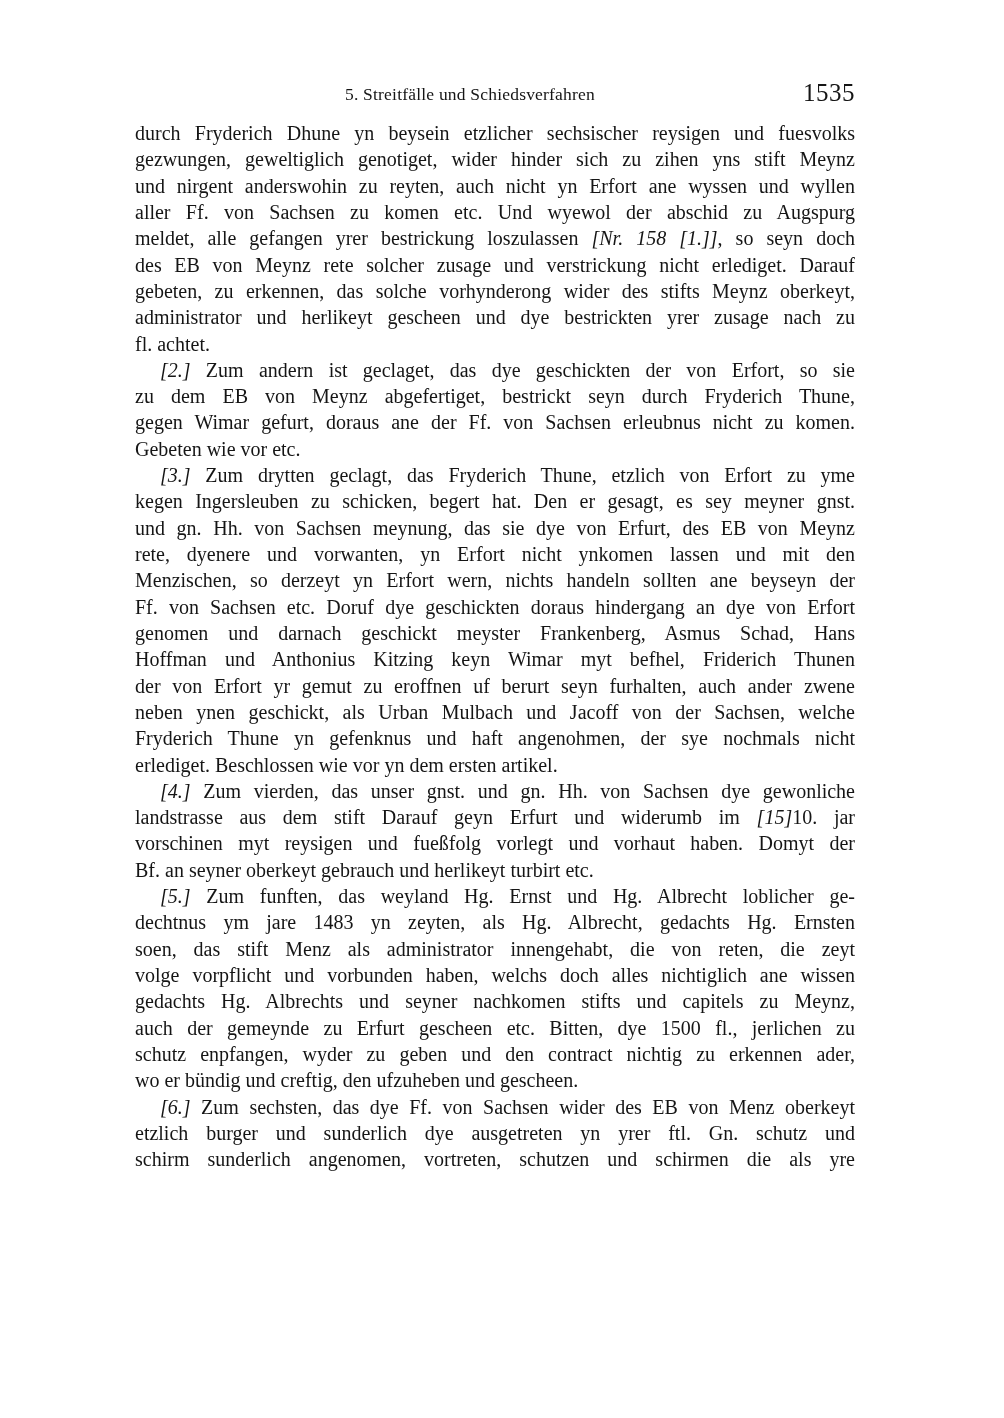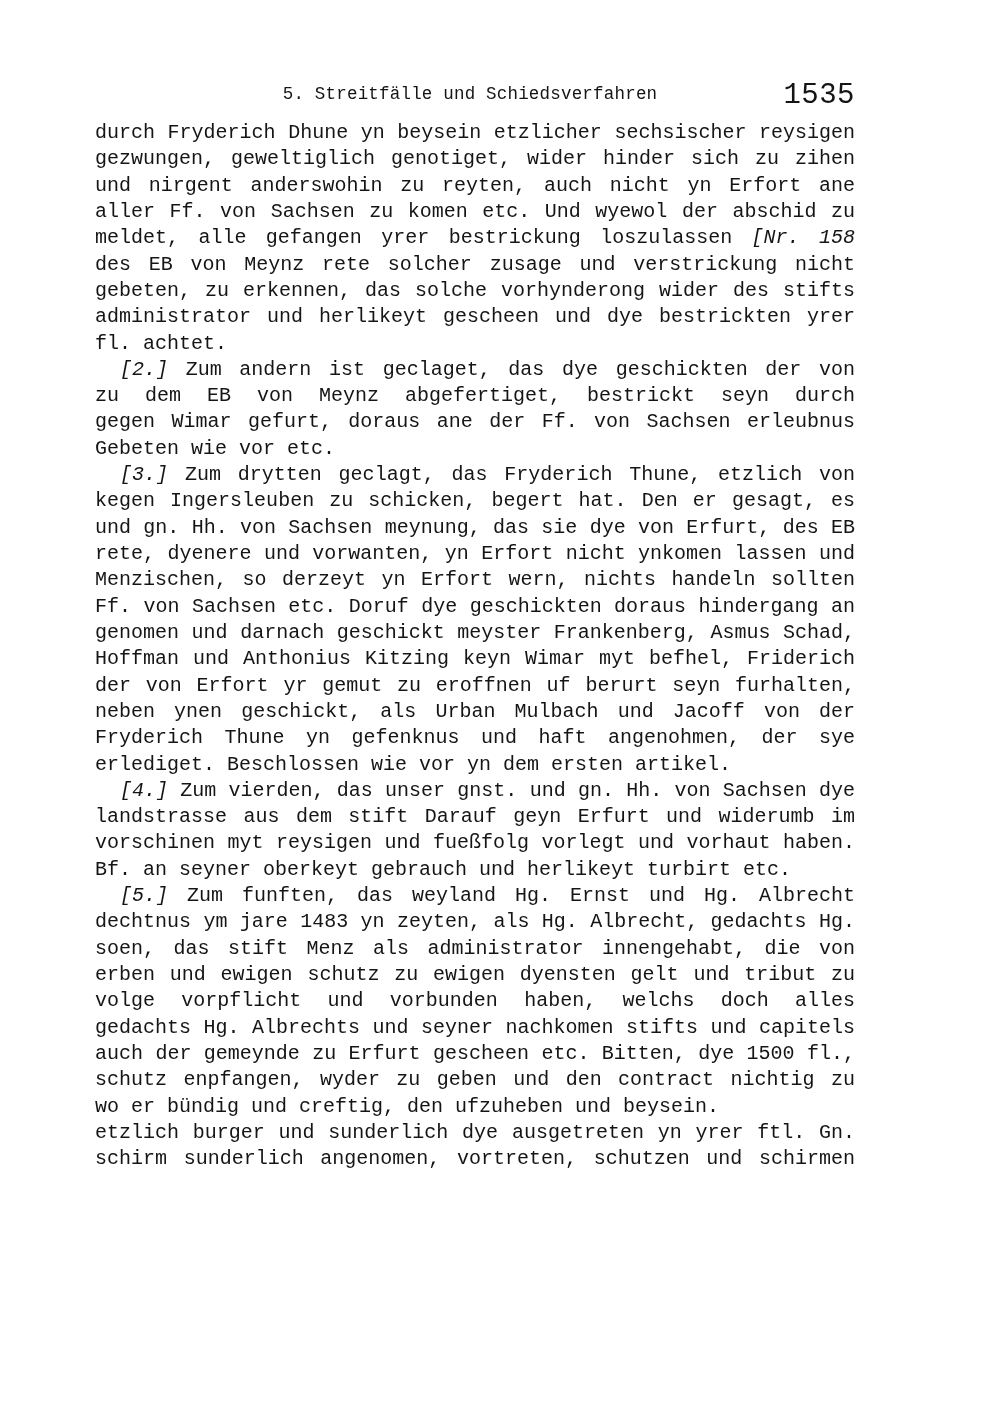--- a/index.html
+++ b/index.html
@@ -3,21 +3,21 @@
 <meta charset="utf-8">
 <style>
   html, body { margin: 0; padding: 0; background: #ffffff; }
 
   .page {
     position: relative;
     width: 1004px;
     height: 1418px;
     background: #ffffff;
     color: #151515;
-    font-family: Liberation Mono, monospace;
+    font-family: Liberation Serif, serif;
     overflow: hidden;
   }
 
   .content {
     position: absolute;
     left: 95px;
     top: 84px;
     width: 760px;
   }
 
@@ -29,28 +29,29 @@
   }
   .running-head .head-title {
     display: block;
     text-align: center;
     padding-right: 10px;
   }
   .running-head .head-pagenum {
     position: absolute;
     right: 0;
     top: -5px;
-    font-size: 29px;
+    font-size: 25px;
     letter-spacing: 0.5px;
   }
 
   .text-body {
     margin-top: 14px;
     font-size: 20px;
     line-height: 26.32px;
+    margin-left: 40px;
   }
 
   .line {
     height: 26.32px;
     overflow: hidden;
     text-align: justify;
     text-align-last: justify;
     white-space: normal;
   }
   .line.final { text-align-last: left; }
@@ -95,24 +96,24 @@
         <div class="line"><span>neben ynen geschickt, als Urban Mulbach und Jacoff von der Sachsen, welche</span></div>
         <div class="line"><span>Fryderich Thune yn gefenknus und haft angenohmen, der sye nochmals nicht</span></div>
         <div class="line final"><span>erlediget. Beschlossen wie vor yn dem ersten artikel.</span></div>
         <div class="line indent"><em>[4.]</em><span> Zum vierden, das unser gnst. und gn. Hh. von Sachsen dye gewonliche</span></div>
         <div class="line"><span>landstrasse aus dem stift Darauf geyn Erfurt und widerumb im </span><em>[15]</em><span>10. jar</span></div>
         <div class="line"><span>vorschinen myt reysigen und fueßfolg vorlegt und vorhaut haben. Domyt der</span></div>
         <div class="line final"><span>Bf. an seyner oberkeyt gebrauch und herlikeyt turbirt etc.</span></div>
         <div class="line indent"><em>[5.]</em><span> Zum funften, das weyland Hg. Ernst und Hg. Albrecht loblicher ge-</span></div>
         <div class="line"><span>dechtnus ym jare 1483 yn zeyten, als Hg. Albrecht, gedachts Hg. Ernsten</span></div>
         <div class="line"><span>soen, das stift Menz als administrator innengehabt, die von reten, die zeyt</span></div>
-        <div class="line"><span>erben und ewigen schutz zu ewigen dyensten gelt und tribut zu geben und</span></div>
         <div class="line"><span>volge vorpflicht und vorbunden haben, welchs doch alles nichtiglich ane wissen</span></div>
         <div class="line"><span>gedachts Hg. Albrechts und seyner nachkomen stifts und capitels zu Meynz,</span></div>
         <div class="line"><span>auch der gemeynde zu Erfurt gescheen etc. Bitten, dye 1500 fl., jerlichen zu</span></div>
         <div class="line"><span>schutz enpfangen, wyder zu geben und den contract nichtig zu erkennen ader,</span></div>
-        <div class="line final"><span>wo er bündig und creftig, den ufzuheben und beysein.</span></div>
+        <div class="line final"><span>wo er bündig und creftig, den ufzuheben und gescheen.</span></div>
+        <div class="line indent"><em>[6.]</em><span> Zum sechsten, das dye Ff. von Sachsen wider des EB von Menz oberkeyt</span></div>
         <div class="line"><span>etzlich burger und sunderlich dye ausgetreten yn yrer ftl. Gn. schutz und</span></div>
         <div class="line"><span>schirm sunderlich angenomen, vortreten, schutzen und schirmen die als yre</span></div>
       </div>
 
   </div>
 </div>
 
 </body></html>

